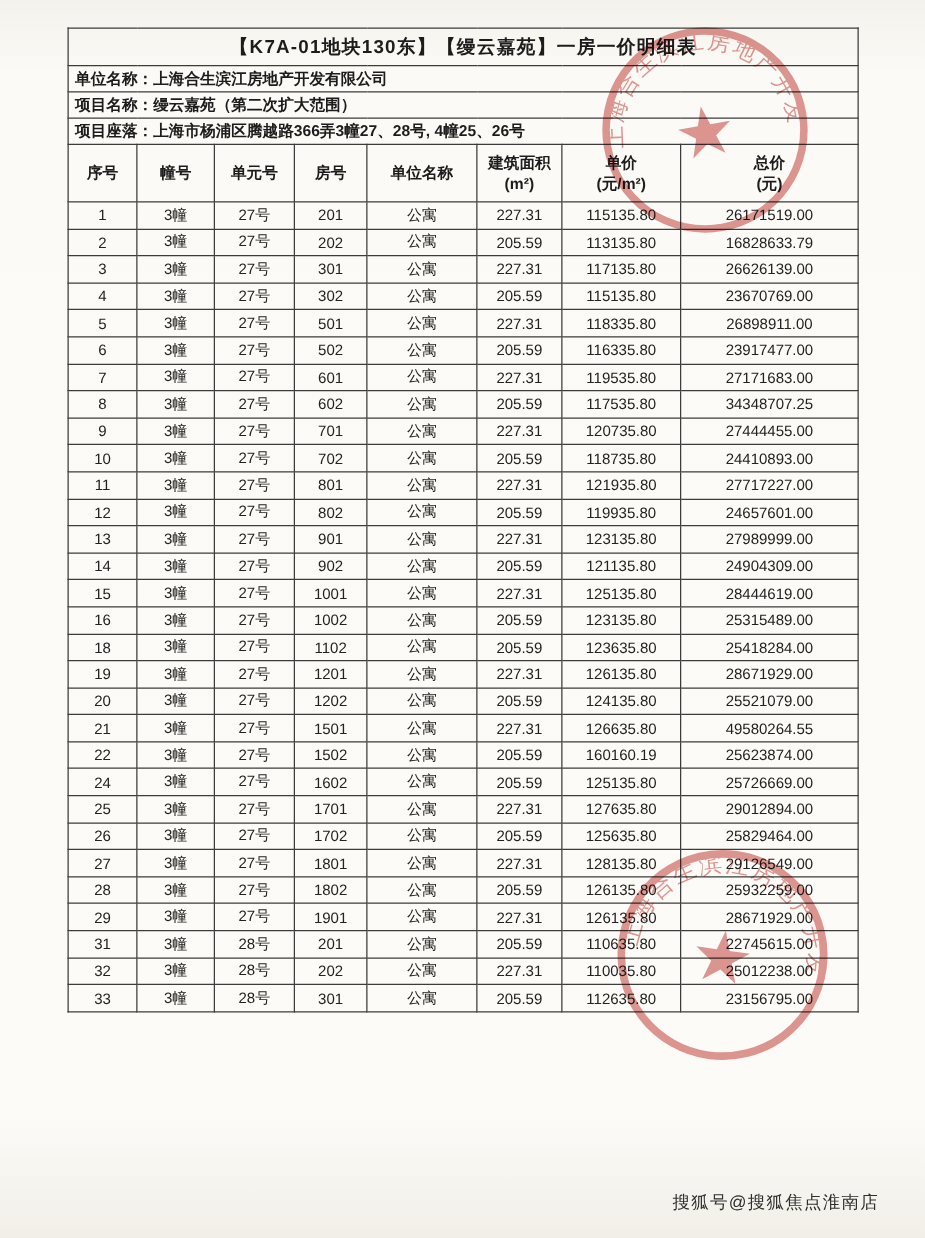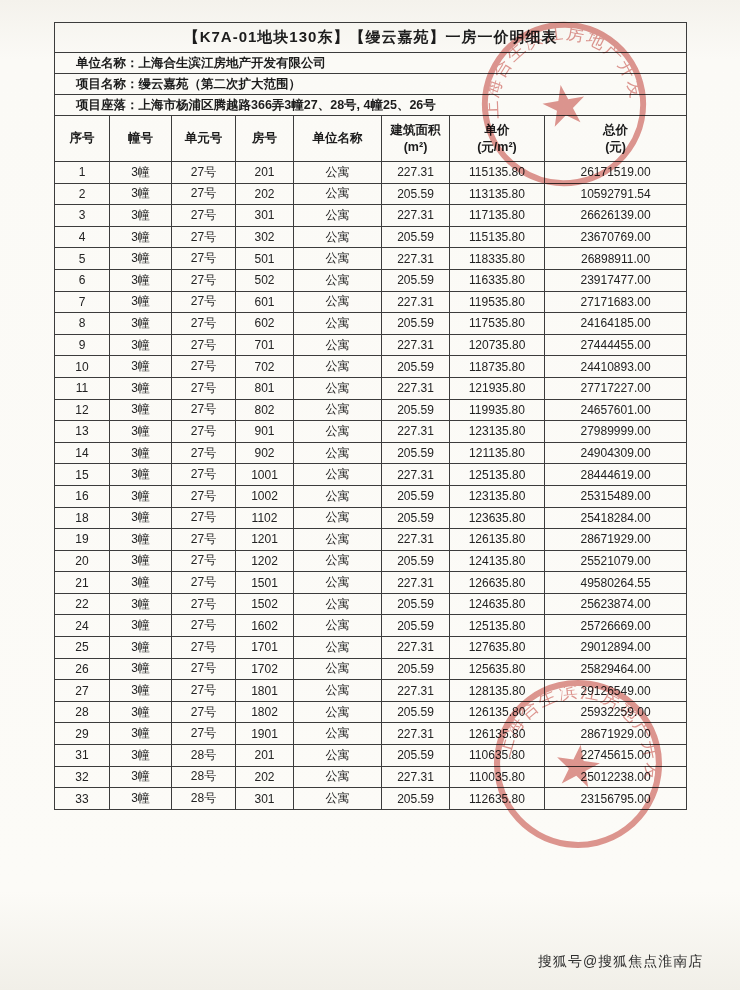--- a/index.html
+++ b/index.html
@@ -17,21 +17,21 @@
   }
   .doc-table {
     position:absolute; left:54px; top:22px; width:632px;
     border-collapse:collapse; table-layout:fixed;
   }
   .doc-table th, .doc-table td { border:1px solid #3c3c3c; overflow:hidden; white-space:nowrap; }
   .title-cell {
     height:30px; text-align:center; font-weight:bold; font-size:15px; letter-spacing:1px;
   }
   .info-cell {
-    height:21px; text-align:left; font-size:12.5px; font-weight:bold; padding-left:21px;
+    height:21px; text-align:left; font-size:12.5px; font-weight:bold; padding-left:5px;
   }
   .head-cell {
     height:46px; text-align:center; font-size:12.5px; font-weight:bold; line-height:1.35;
     vertical-align:middle;
   }
   .head-cell div:empty { display:none; }
   .doc-table tbody td {
     height:21.6px; text-align:center; font-size:12px; color:#222; vertical-align:middle;
   }
   .stamp {
@@ -114,21 +114,21 @@
           <td>26171519.00</td>
         </tr>
         <tr>
           <td>2</td>
           <td>3幢</td>
           <td>27号</td>
           <td>202</td>
           <td>公寓</td>
           <td>205.59</td>
           <td>113135.80</td>
-          <td>10592791.54</td>
+          <td>16828633.79</td>
         </tr>
         <tr>
           <td>3</td>
           <td>3幢</td>
           <td>27号</td>
           <td>301</td>
           <td>公寓</td>
           <td>227.31</td>
           <td>117135.80</td>
           <td>26626139.00</td>
@@ -174,21 +174,21 @@
           <td>27171683.00</td>
         </tr>
         <tr>
           <td>8</td>
           <td>3幢</td>
           <td>27号</td>
           <td>602</td>
           <td>公寓</td>
           <td>205.59</td>
           <td>117535.80</td>
-          <td>24164185.00</td>
+          <td>34348707.25</td>
         </tr>
         <tr>
           <td>9</td>
           <td>3幢</td>
           <td>27号</td>
           <td>701</td>
           <td>公寓</td>
           <td>227.31</td>
           <td>120735.80</td>
           <td>27444455.00</td>
@@ -303,21 +303,21 @@
           <td>126635.80</td>
           <td>49580264.55</td>
         </tr>
         <tr>
           <td>22</td>
           <td>3幢</td>
           <td>27号</td>
           <td>1502</td>
           <td>公寓</td>
           <td>205.59</td>
-          <td>124635.80</td>
+          <td>160160.19</td>
           <td>25623874.00</td>
         </tr>
         <tr>
           <td>24</td>
           <td>3幢</td>
           <td>27号</td>
           <td>1602</td>
           <td>公寓</td>
           <td>205.59</td>
           <td>125135.80</td>

